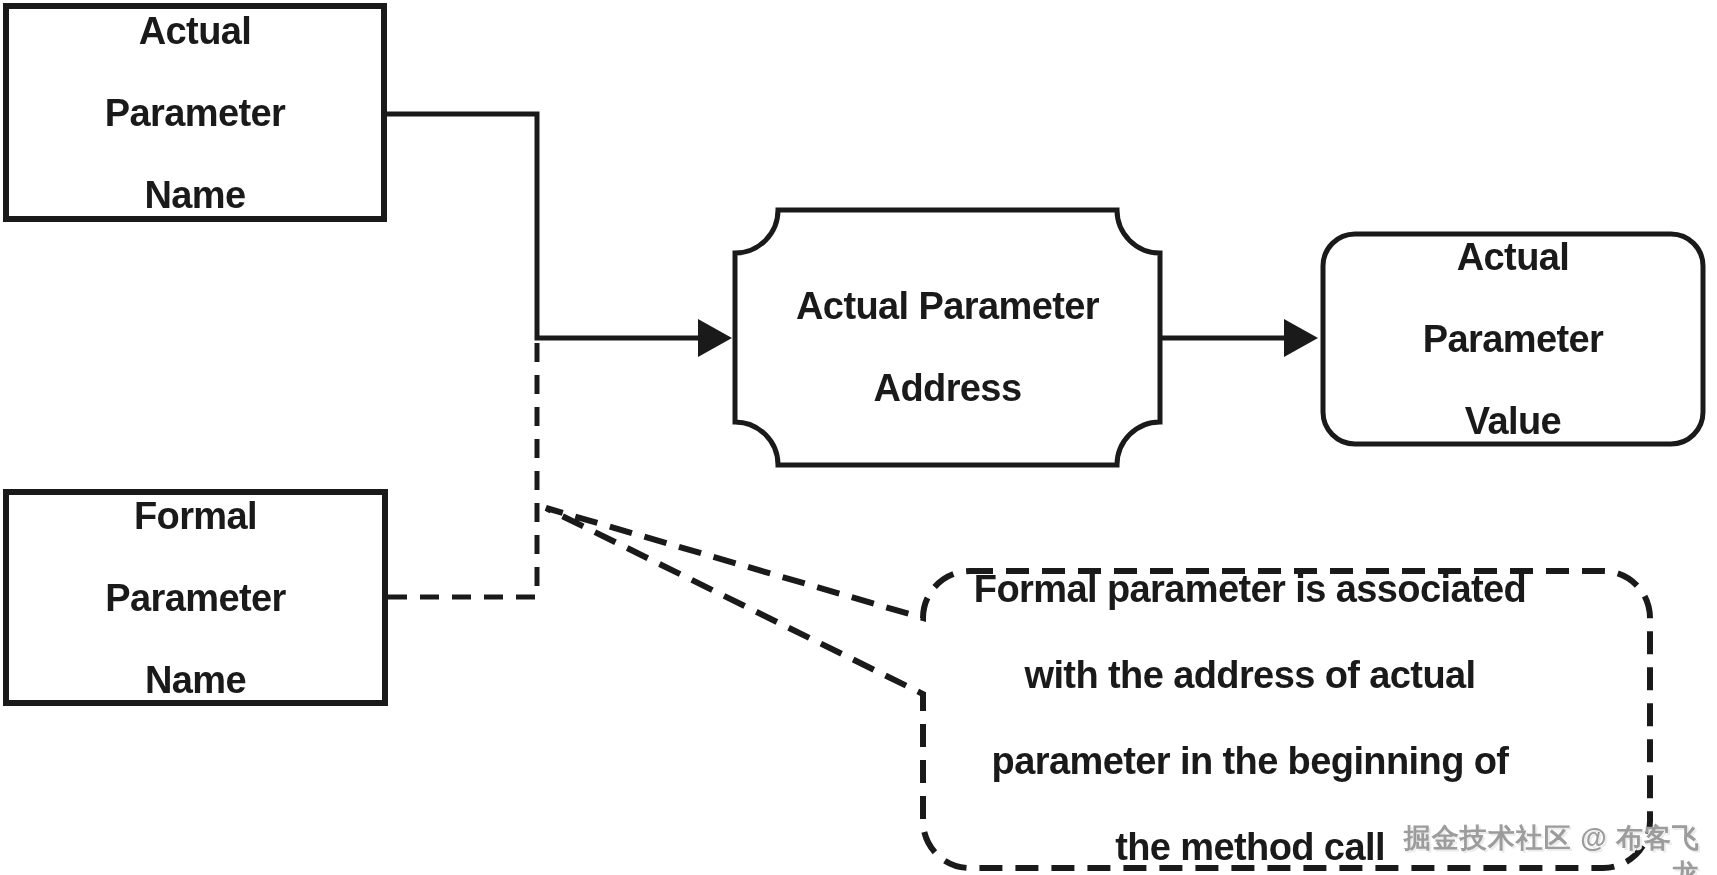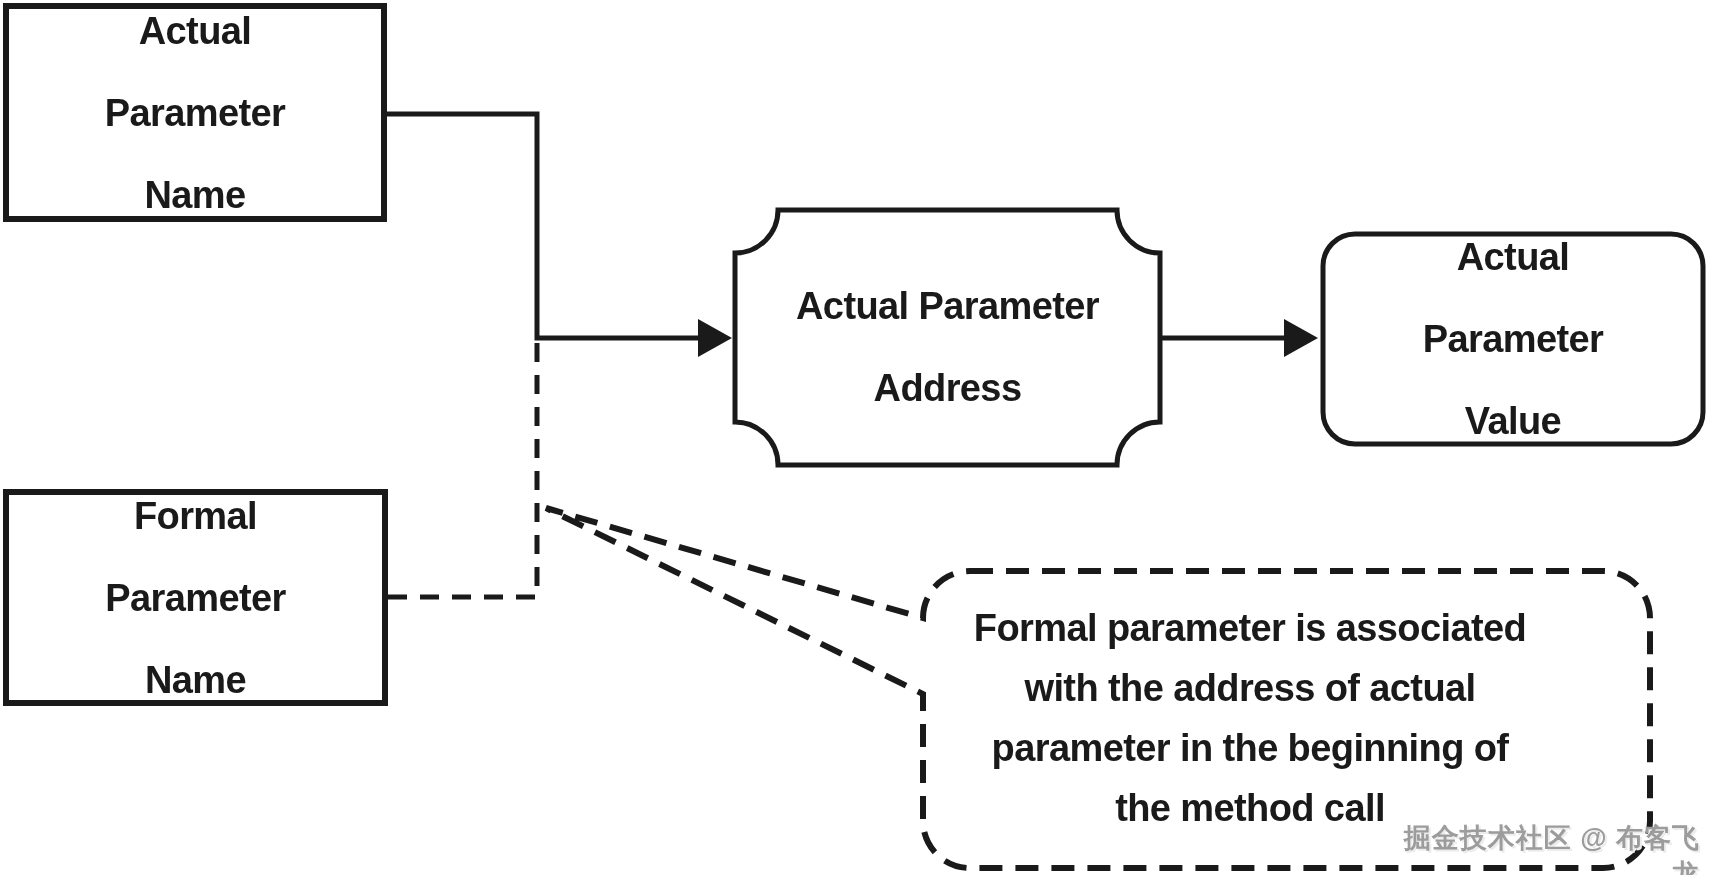--- a/index.html
+++ b/index.html
@@ -30,21 +30,21 @@
     letter-spacing:-0.6px;
     color:var(--ink);
   }
   .callout-label{
     position:absolute;
     display:flex;align-items:center;justify-content:center;
     text-align:center;
     white-space:pre-line;
     font-weight:700;
     font-size:38px;
-    line-height:60px;
+    line-height:86px;
     letter-spacing:-0.6px;
     color:var(--ink);
   }
   .watermark{
     position:absolute;
     font-weight:700;
     font-size:27px;
     letter-spacing:1px;
     color:var(--watermark);
     text-shadow:2px 2px 0 #ececec;

